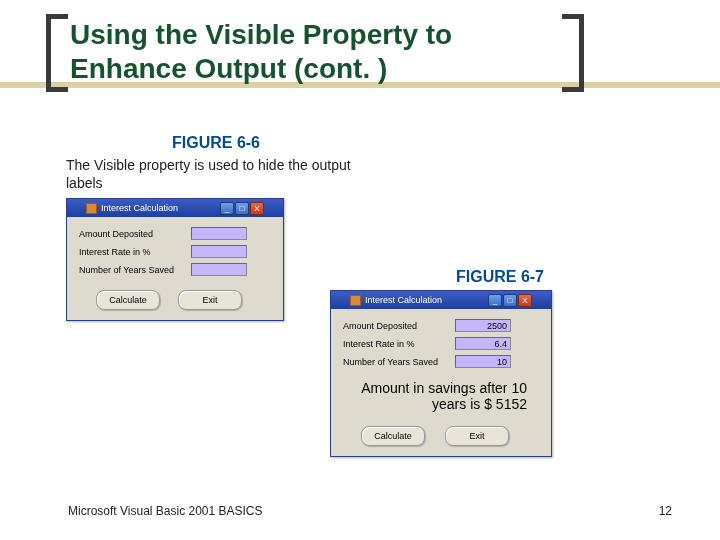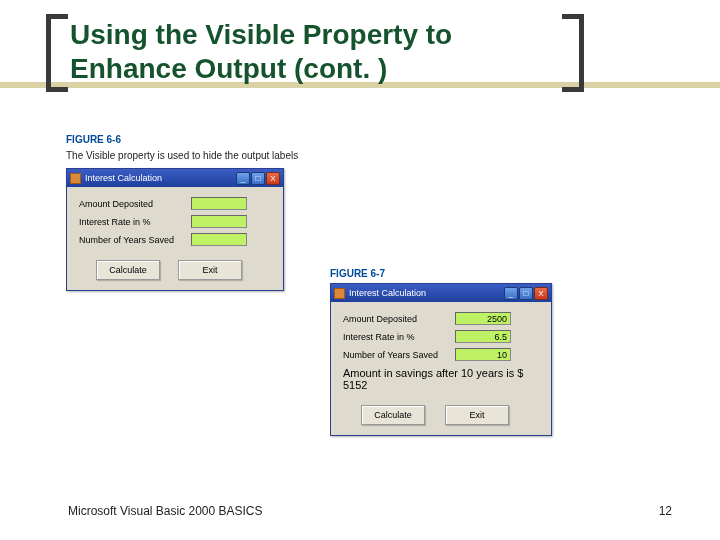--- a/index.html
+++ b/index.html
@@ -49,44 +49,45 @@
     color: #14532d;
     line-height: 1.2;
   }
   .fig-block {
     position: absolute;
   }
   .fig1 { left: 66px; top: 134px; width: 300px; }
   .fig2 { left: 330px; top: 268px; width: 340px; }
   .fig-label {
     color: #004a9a;
-    font-size: 10px;
+    font-size: 16px;
     font-weight: bold;
     margin-bottom: 4px;
+    text-align: center;
   }
   .fig-caption {
     color: #222;
-    font-size: 10px;
+    font-size: 14px;
     line-height: 1.3;
     margin-bottom: 6px;
   }
   .vb-window {
     border: 1px solid #2a3f8f;
     background: #dedacd;
     box-shadow: 1px 1px 2px rgba(0,0,0,0.3);
     font-size: 9px;
     color: #000;
   }
   .titlebar {
     background: linear-gradient(to bottom, #3b5dc4, #1f3f9e);
     color: #fff;
     height: 18px;
     display: flex;
     align-items: center;
-    padding: 0 3px;
+    padding: 0 19px;
     font-size: 9px;
   }
   .titlebar-icon {
     width: 11px;
     height: 11px;
     background: #d88a3a;
     border: 1px solid #aa5a10;
     margin-right: 4px;
   }
   .titlebar-text { flex: 1; }
@@ -114,45 +115,46 @@
     align-items: center;
     margin-bottom: 5px;
   }
   .form-row .lbl {
     min-width: 112px;
     font-size: 9px;
   }
   .form-row .field {
     width: 56px;
     height: 13px;
-    background: #bef264;
+    background: #c4b5fd;
     border: 1px solid #888;
     border-top-color: #666;
     border-left-color: #666;
     font-size: 9px;
     padding: 0 3px;
     text-align: right;
     line-height: 12px;
   }
   .result-row {
-    font-size: 11px;
-    margin: 6px 0 2px 0;
+    font-size: 14px;
+    margin: 12px 0 2px 0;
+    text-align: right;
   }
   .btn-row {
     display: flex;
     justify-content: space-around;
     margin-top: 14px;
     padding: 0 8px 2px 8px;
   }
   .vb-btn {
     width: 64px;
     height: 20px;
     background: #e8e4d8;
     border: 1px solid #999;
-    border-radius: 0;
+    border-radius: 8px;
     font-size: 9px;
     text-align: center;
     line-height: 18px;
     box-shadow: inset 1px 1px 0 #fff, 1px 1px 1px rgba(0,0,0,0.2);
   }
   .w1 { width: 218px; }
   .w2 { width: 222px; }
   .footer {
     position: absolute;
     left: 68px;
@@ -225,29 +227,29 @@
         <div class="win-btn close">X</div>
       </div>
     </div>
     <div class="win-body">
       <div class="form-row">
         <div class="lbl">Amount Deposited</div>
         <div class="field">2500</div>
       </div>
       <div class="form-row">
         <div class="lbl">Interest Rate in %</div>
-        <div class="field">6.5</div>
+        <div class="field">6.4</div>
       </div>
       <div class="form-row">
         <div class="lbl">Number of Years Saved</div>
         <div class="field">10</div>
       </div>
       <div class="result-row">Amount in savings after  10  years is $  5152</div>
       <div class="btn-row">
         <div class="vb-btn">Calculate</div>
         <div class="vb-btn">Exit</div>
       </div>
     </div>
   </div>
 </div>
 
-<div class="footer">Microsoft Visual Basic 2000 BASICS</div>
+<div class="footer">Microsoft Visual Basic 2001 BASICS</div>
 <div class="pagenum">12</div>
 
 </body></html>

